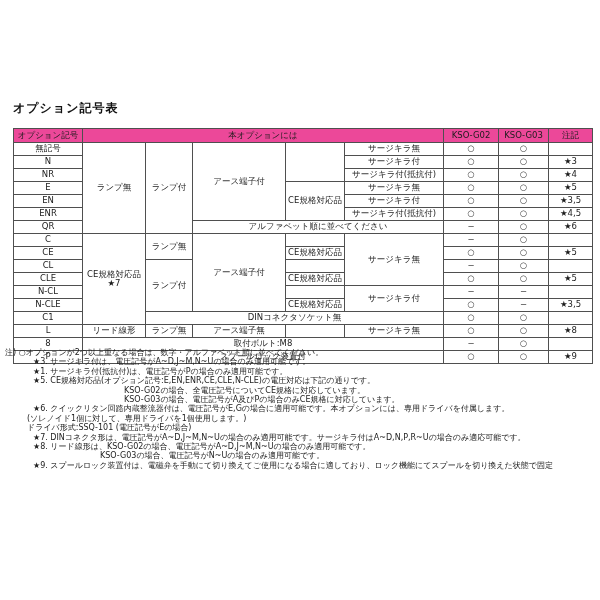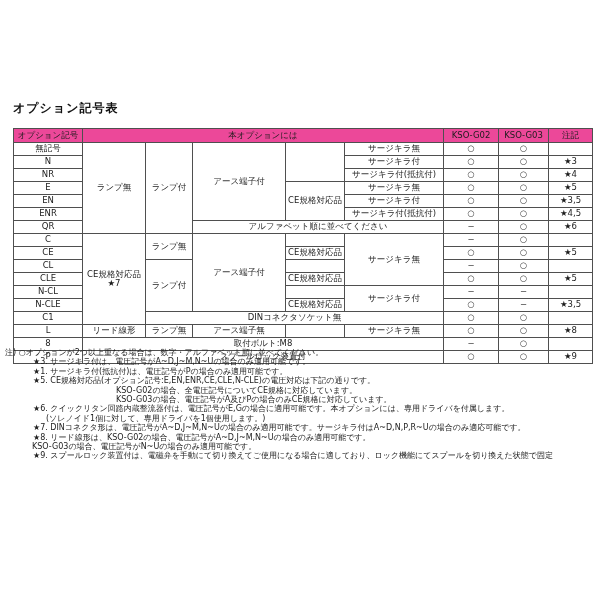--- a/index.html
+++ b/index.html
@@ -13,23 +13,23 @@
             vertical-align:middle;white-space:nowrap;overflow:hidden;line-height:1.1;}
   table.opt th{background:#ec4899;height:13px;font-weight:normal;font-size:8.5px;}
   table.opt td{height:12px;background:#ffffff;}
   td.notecol{text-align:right;padding-right:3px;}
   .circle{color:#3a3a3a;}
   .din2{line-height:1.25;}
   .notes{position:absolute;left:0;top:348px;width:598px;font-size:8px;color:#222;}
   .notes div{line-height:9.4px;white-space:nowrap;}
   .n0{padding-left:5px;}
   .n1{padding-left:33px;}
-  .n2{padding-left:46px;}
-  .n3{padding-left:116px;}
-  .n4{margin-left:32px;}
+  .n2{padding-left:27px;}
+  .n3{padding-left:116px;margin-left:8px;}
+  .n4{padding-left:100px;}
 </style>
 </head>
 <body>
 
 <div id="page">
 
   <div class="title">オプション記号表</div>
 
   <table class="opt">
     <colgroup>
@@ -193,19 +193,20 @@
 
   <div class="notes">
     <div class="n0">注) ○オプションが2つ以上重なる場合は、数字・アルファベット順に並べてください。</div>
     <div class="n1">★3. サージキラ付は、電圧記号がA~D,J~M,N~Uの場合のみ適用可能です。</div>
     <div class="n1">★1. サージキラ付(抵抗付)は、電圧記号がPの場合のみ適用可能です。</div>
     <div class="n1">★5. CE規格対応品(オプション記号:E,EN,ENR,CE,CLE,N-CLE)の電圧対応は下記の通りです。</div>
     <div class="n3">KSO-G02の場合、全電圧記号についてCE規格に対応しています。</div>
     <div class="n3">KSO-G03の場合、電圧記号がA及びPの場合のみCE規格に対応しています。</div>
     <div class="n1">★6. クイックリタン回路内蔵整流器付は、電圧記号がE,Gの場合に適用可能です。本オプションには、専用ドライバを付属します。</div>
     <div class="n2">(ソレノイド1個に対して、専用ドライバを1個使用します。)</div>
+    <div class="n2">ドライバ形式:SSQ-101 (電圧記号がEの場合)</div>
     <div class="n1">★7. DINコネクタ形は、電圧記号がA~D,J~M,N~Uの場合のみ適用可能です。サージキラ付はA~D,N,P,R~Uの場合のみ適応可能です。</div>
     <div class="n1">★8. リード線形は、KSO-G02の場合、電圧記号がA~D,J~M,N~Uの場合のみ適用可能です。</div>
     <div class="n4">KSO-G03の場合、電圧記号がN~Uの場合のみ適用可能です。</div>
     <div class="n1">★9. スプールロック装置付は、電磁弁を手動にて切り換えてご使用になる場合に適しており、ロック機能にてスプールを切り換えた状態で固定</div>
   </div>
 
 </div>
 
 </body></html>

